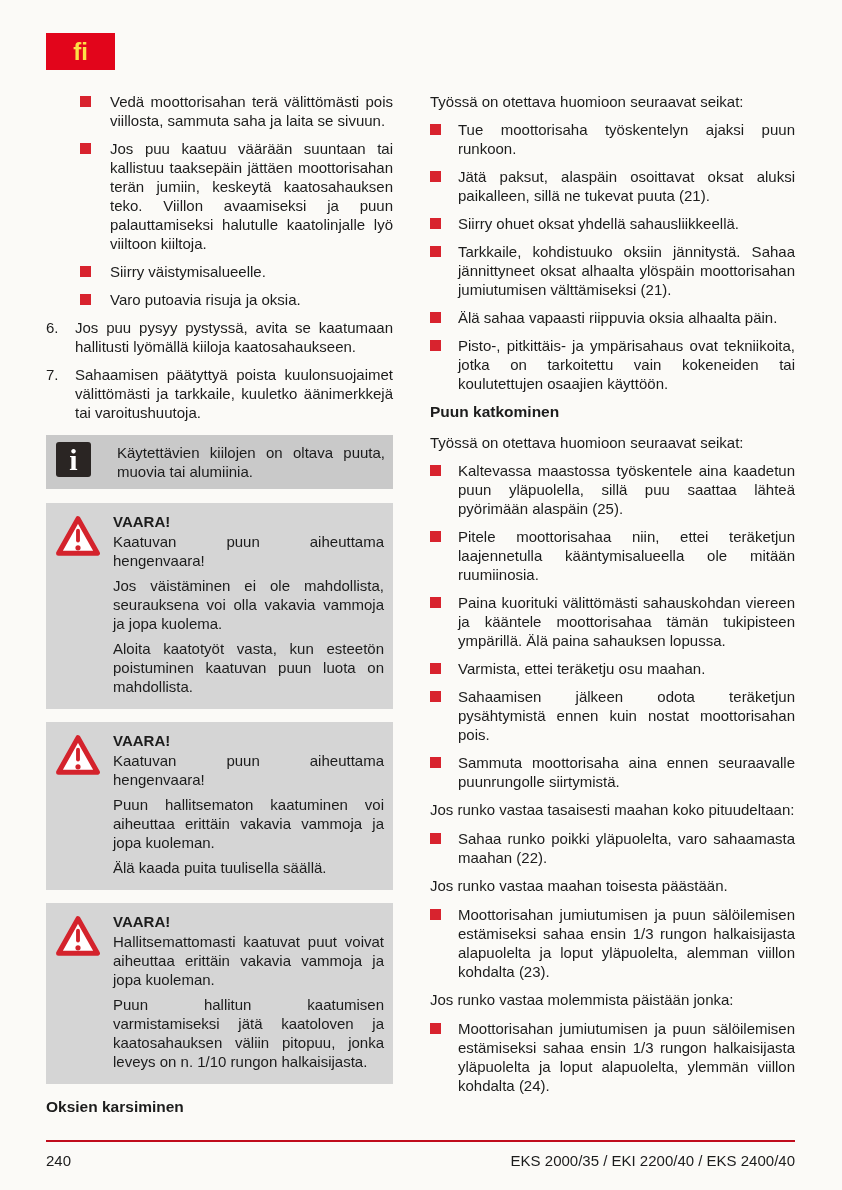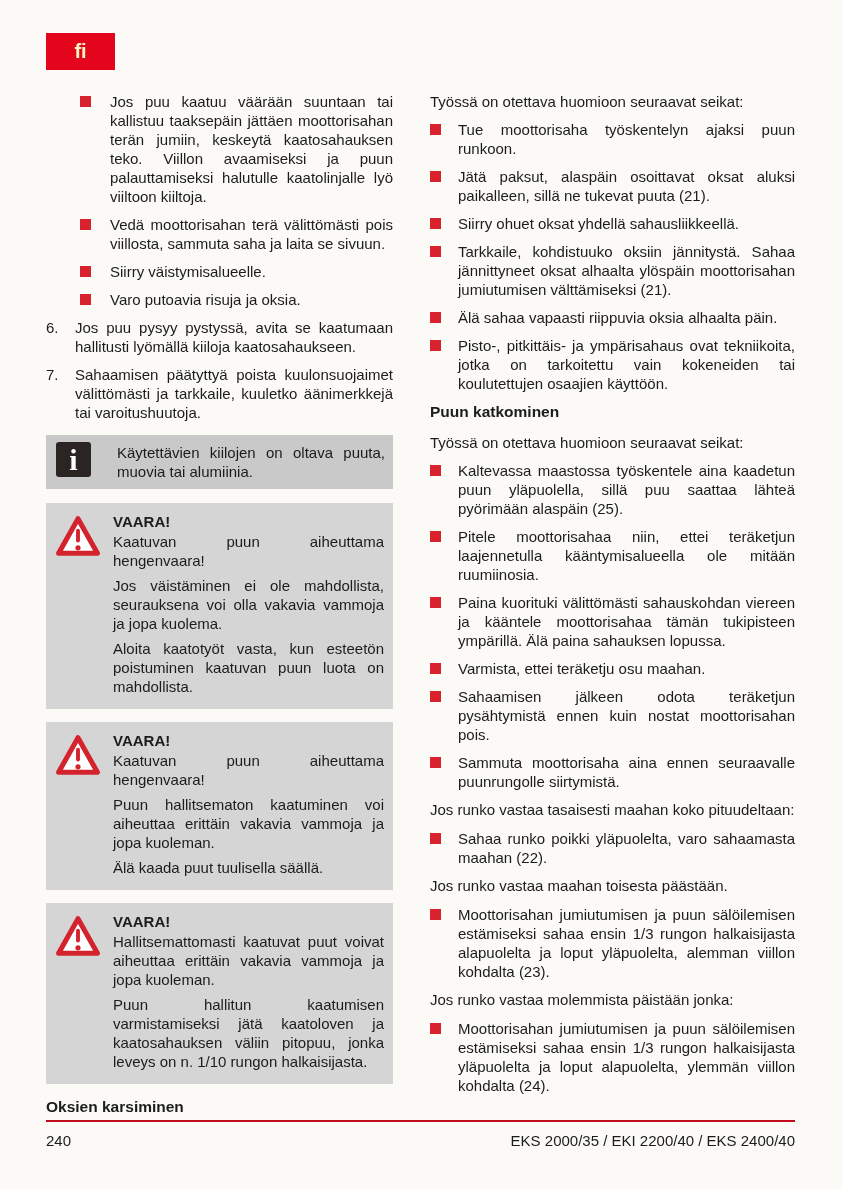--- a/index.html
+++ b/index.html
@@ -17,23 +17,23 @@
   html,body{background:#e9e9e9;}
   body{font-family:"Liberation Sans","DejaVu Sans",sans-serif;color:var(--ink);}
   .page{
     position:relative;width:842px;height:1190px;margin:0 auto;
     background:var(--paper);overflow:hidden;
     font-size:15px;line-height:19px;
   }
   
   .header{display:flex;align-items:flex-end;padding:33px 47px 0 46px;}
   .lang-badge{
-    width:69px;height:37px;background:var(--accent);color:#fef9c3;
+    width:69px;height:37px;background:var(--accent);color:#fde047;
     display:flex;align-items:center;justify-content:center;
-    font-size:20px;font-weight:bold;flex:0 0 auto;
+    font-size:24px;font-weight:bold;flex:0 0 auto;
   }
   .header-rest{flex:1;border-bottom:2px solid var(--rule-red);display:flex;justify-content:flex-end;}
   .header-title{font-weight:bold;font-size:14.5px;padding-bottom:7px;}
   
   .columns{display:flex;gap:37px;padding:22px 47px 0 46px;}
   .col-left{width:347px;flex:0 0 auto;}
   .col-right{width:365px;flex:0 0 auto;}
   p.just{text-align:justify;}
   
   .bullet{display:flex;margin-bottom:9px;}
@@ -68,45 +68,45 @@
   .warn-body{margin-left:12px;flex:1;}
   .warn-title{font-weight:bold;margin-bottom:1px;}
   .warn-body p.just{margin-bottom:6px;}
   .warn-body p.just:last-child{margin-bottom:0;}
   
   .heading{font-weight:bold;font-size:15.5px;margin:4px 0 12px 0;}
   .intro{margin-bottom:9px;}
   .leadpara{margin:4px 0 10px 0;}
   
   .footer{
-    position:absolute;left:46px;right:47px;bottom:40px;
+    position:absolute;left:46px;right:47px;bottom:20px;
     border-top:2px solid var(--rule-red);
     display:flex;justify-content:space-between;padding-top:9px;font-size:15px;
   }
 </style>
 </head>
 <body>
 
 <div class="page">
 
   <div class="header">
     <div class="lang-badge">fi</div>
   </div>
 
   <div class="columns">
 
     <div class="col-left">
 
       <div class="bullet">
         <span class="sq"></span>
+        <p class="just">Vedä moottorisahan terä välittömästi pois viillosta, sammuta saha ja laita se sivuun.</p>
+      </div>
+      <div class="bullet">
+        <span class="sq"></span>
         <p class="just">Jos puu kaatuu väärään suuntaan tai kallistuu taaksepäin jättäen moottorisahan terän jumiin, keskeytä kaatosahauksen teko. Viillon avaamiseksi ja puun palauttamiseksi halutulle kaatolinjalle lyö viiltoon kiiltoja.</p>
-      </div>
-      <div class="bullet">
-        <span class="sq"></span>
-        <p class="just">Vedä moottorisahan terä välittömästi pois viillosta, sammuta saha ja laita se sivuun.</p>
       </div>
       <div class="bullet">
         <span class="sq"></span>
         <p class="just">Siirry väistymisalueelle.</p>
       </div>
       <div class="bullet">
         <span class="sq"></span>
         <p class="just">Varo putoavia risuja ja oksia.</p>
       </div>
 
@@ -147,21 +147,21 @@
           <svg viewBox="0 0 64 58" width="46" height="42" aria-hidden="true">
             <path d="M32 5 L59 53 H5 Z" fill="#ffffff" stroke="#d4232c" stroke-width="7" stroke-linejoin="round"></path>
             <rect x="29.3" y="19" width="5.4" height="19" rx="2.7" fill="#d4232c"></rect>
             <circle cx="32" cy="45.5" r="3.6" fill="#d4232c"></circle>
           </svg>
         </div>
         <div class="warn-body">
           <p class="warn-title">VAARA!</p>
           <p class="just">Kaatuvan puun aiheuttama hengenvaara!</p>
           <p class="just">Puun hallitsematon kaatuminen voi aiheuttaa erittäin vakavia vammoja ja jopa kuoleman.</p>
-          <p class="just">Älä kaada puut tuulisella säällä.</p>
+          <p class="just">Älä kaada puita tuulisella säällä.</p>
         </div>
       </div>
 
       <div class="warnbox">
         <div class="warn-icon">
           <svg viewBox="0 0 64 58" width="46" height="42" aria-hidden="true">
             <path d="M32 5 L59 53 H5 Z" fill="#ffffff" stroke="#d4232c" stroke-width="7" stroke-linejoin="round"></path>
             <rect x="29.3" y="19" width="5.4" height="19" rx="2.7" fill="#d4232c"></rect>
             <circle cx="32" cy="45.5" r="3.6" fill="#d4232c"></circle>
           </svg>

